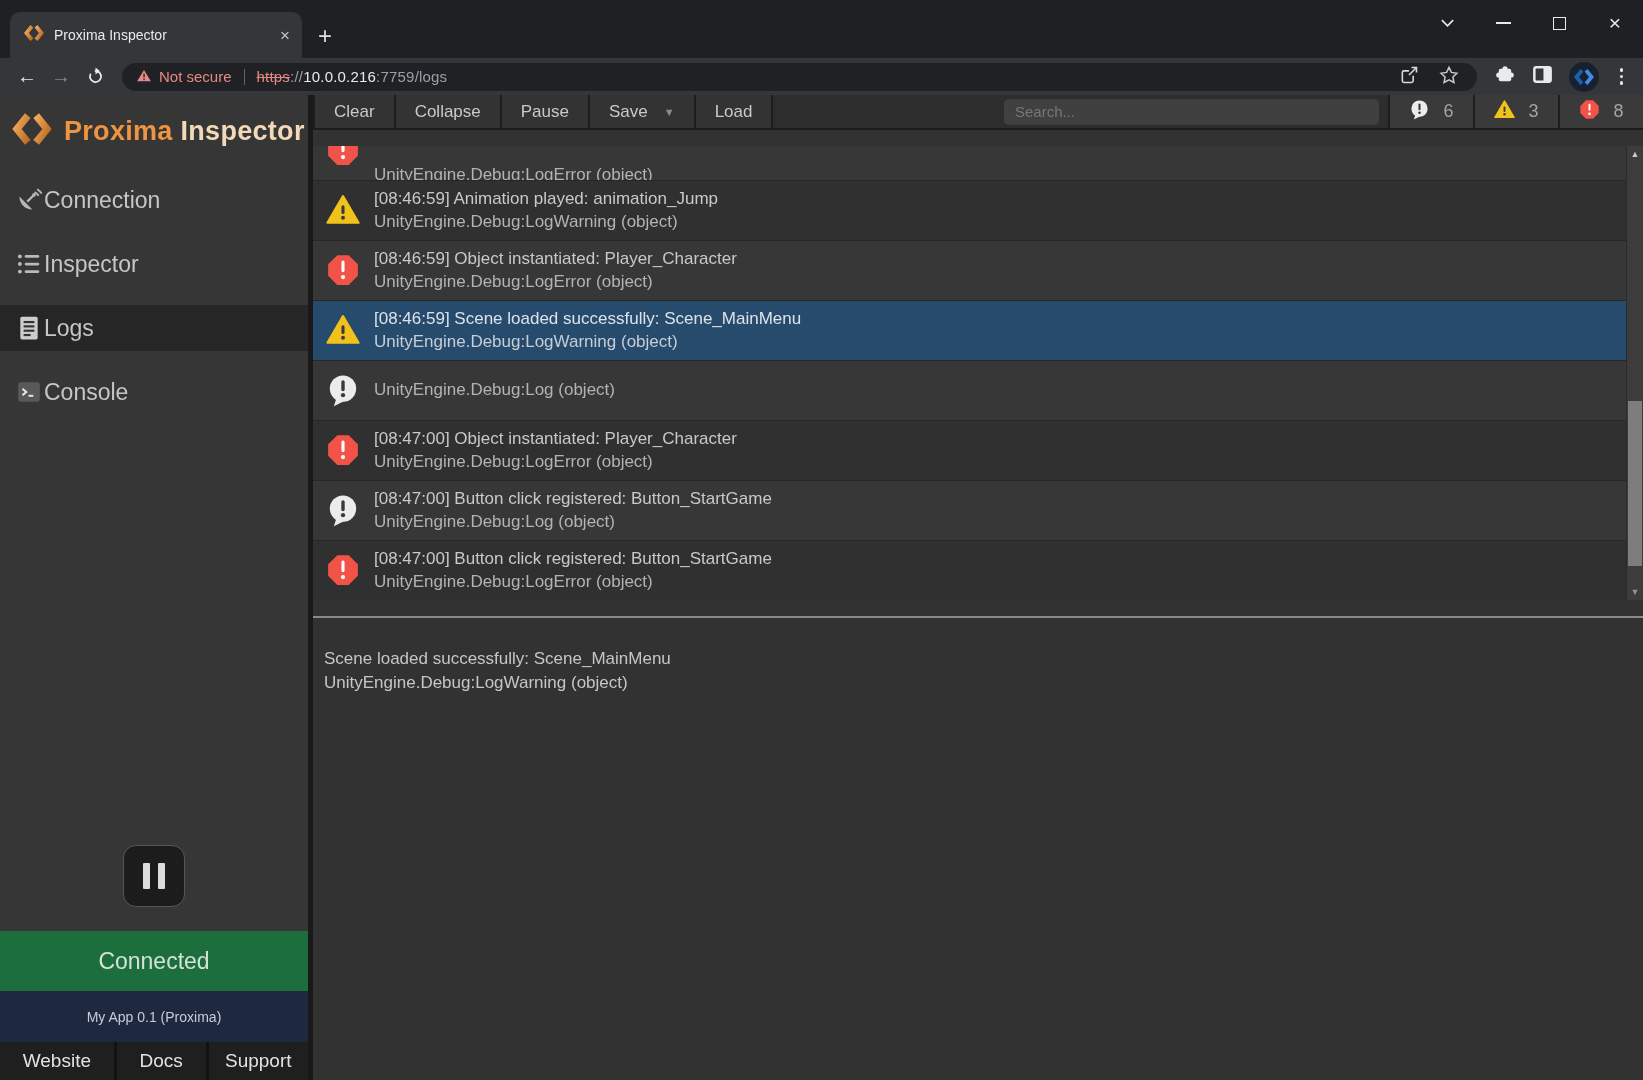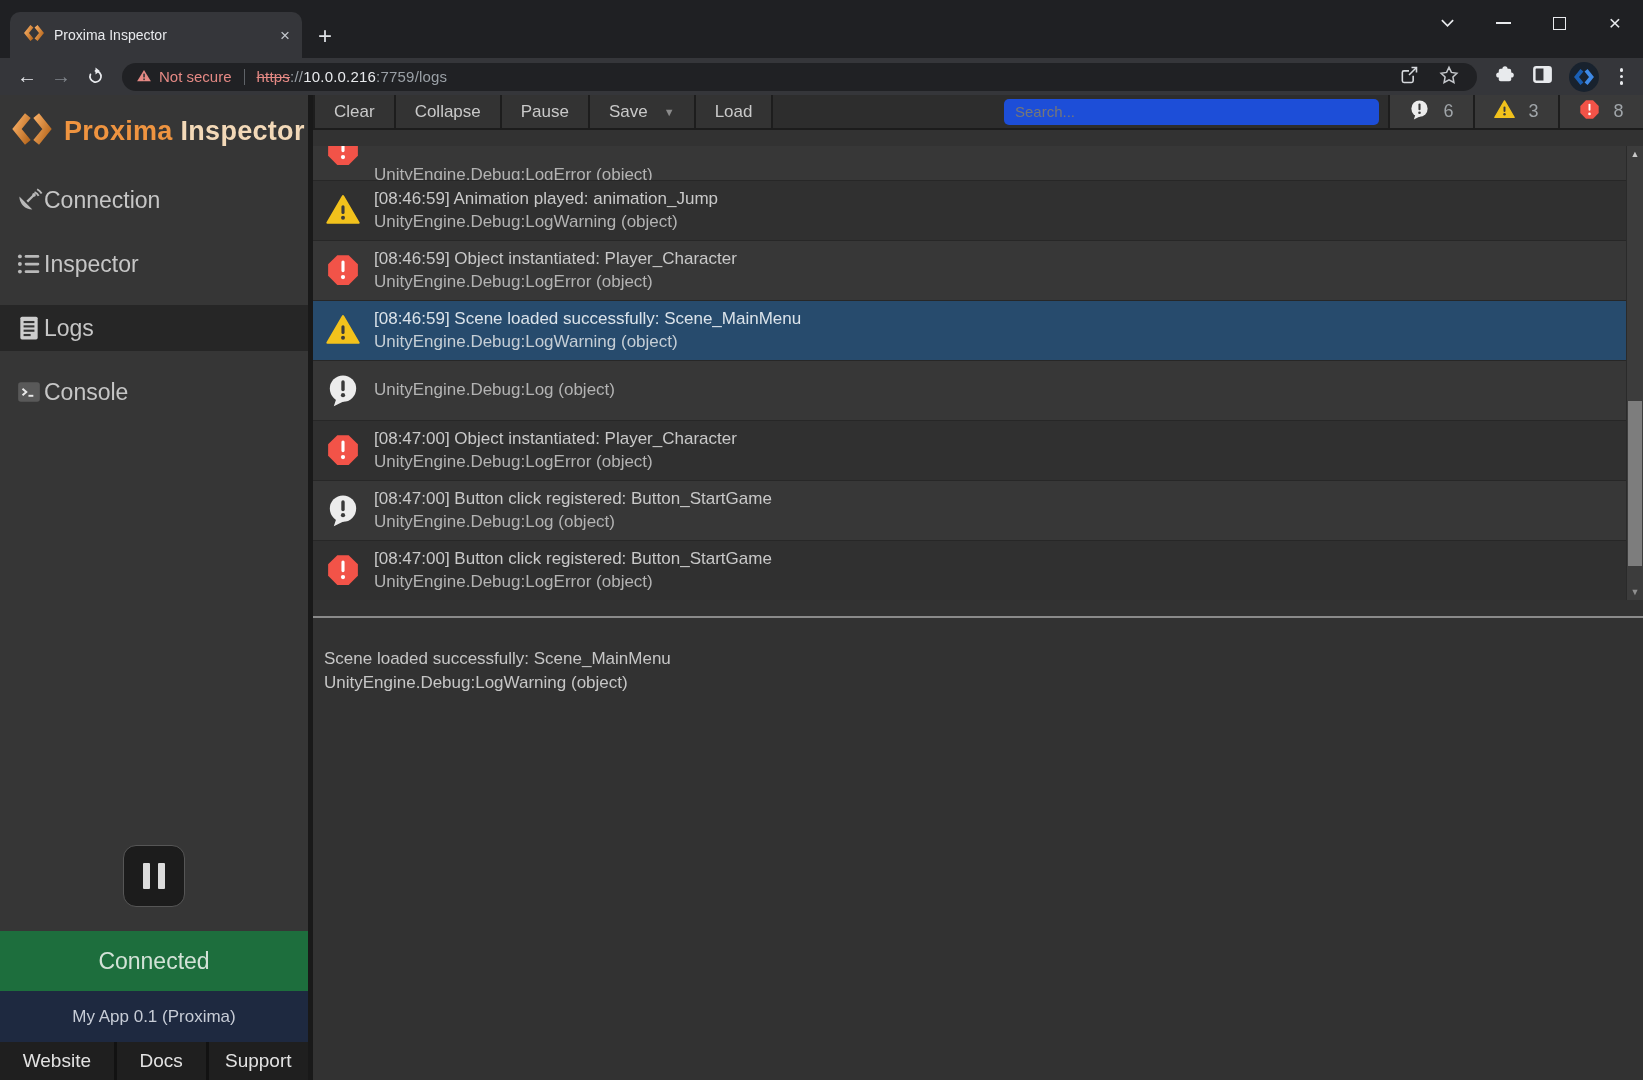--- a/index.html
+++ b/index.html
@@ -51,36 +51,36 @@
               margin-bottom:18px; font-size:23px; color:#c6c6c6; cursor:pointer; }
   .nav-item.active { background:#262626; }
   .nav-icon { width:30px; display:flex; justify-content:center; }
   .side-bottom { margin-top:auto;text-align:right; }
   .pause-big { width:62px; height:62px; border-radius:13px; background:#1c1c1c; border:1px solid #565656;
                margin:0 auto 24px auto; display:flex; align-items:center; justify-content:center; gap:8px; cursor:pointer; }
   .pause-big i { width:7px; height:26px; background:#dcdcdc; border-radius:1px; }
   .conn-banner { height:60px; background:var(--connected-green,#1d6e3d); display:flex; align-items:center;
                  justify-content:center; color:#d3e2d7; font-size:23px; }
   .app-banner { height:51px; background:var(--app-bar-navy,#1e2940); display:flex; align-items:center;
-                justify-content:center; color:#c7ccd6; font-size:17px; }
+                justify-content:center; color:#c7ccd6; font-size:14px; }
   .side-footer { height:38px; background:#1f1f1f; display:flex; }
   .side-footer .cell { display:flex; align-items:center; justify-content:center; color:#e3e3e3; font-size:19px; cursor:pointer; }
   .side-footer .cell + .cell { border-left:3px solid #121212; }
   .cell.w { flex:1.28; } .cell.d { flex:1; } .cell.s { flex:1.12; }
 
   main { flex:1; display:flex; flex-direction:column; border-left:5px solid #191919; background:#323232; min-width:0;gap:16px; }
 
   .ltoolbar { height:35px; background:#2d2d2d; border-bottom:2px solid #1c1c1c; display:flex; align-items:stretch; }
   .tbtn { background:#333333; color:#c9c9c9; font-size:17px; display:flex; align-items:center;
           padding:0 19px; border-right:2px solid #1d1d1d; cursor:pointer; }
   .tbtn:first-child { border-left:2px solid #1d1d1d; }
   .tbtn .caret { color:#8a8a8a; font-size:11px; margin-left:16px; }
   .tspacer { flex:1; }
   .searchwrap { display:flex; align-items:center; margin-right:9px; }
-  .search { width:375px; height:26px; background:#1d4ed8; border:none; outline:none; border-radius:5px;
+  .search { width:375px; height:26px; background:#404040; border:none; outline:none; border-radius:5px;
             color:#bbbbbb; font-size:15px; padding:0 11px; font-family:"Liberation Sans",sans-serif; }
   .search::placeholder { color:#777777; }
   .cbadge { min-width:85px; background:#3a3a3a; border-left:2px solid #1d1d1d; display:flex; align-items:center;
             justify-content:center; gap:13px; cursor:pointer; }
   .cbadge .cnt { color:#a0a5a9; font-size:18px; }
 
   .log-area { height:454px; display:flex; }
   .log-list { flex:1; overflow:hidden; min-width:0; }
   .log-row { height:60px; display:flex; align-items:center; gap:14px; padding:0 10px 0 13px; cursor:pointer; }
   .log-row:nth-child(odd) { background:#373737; }

